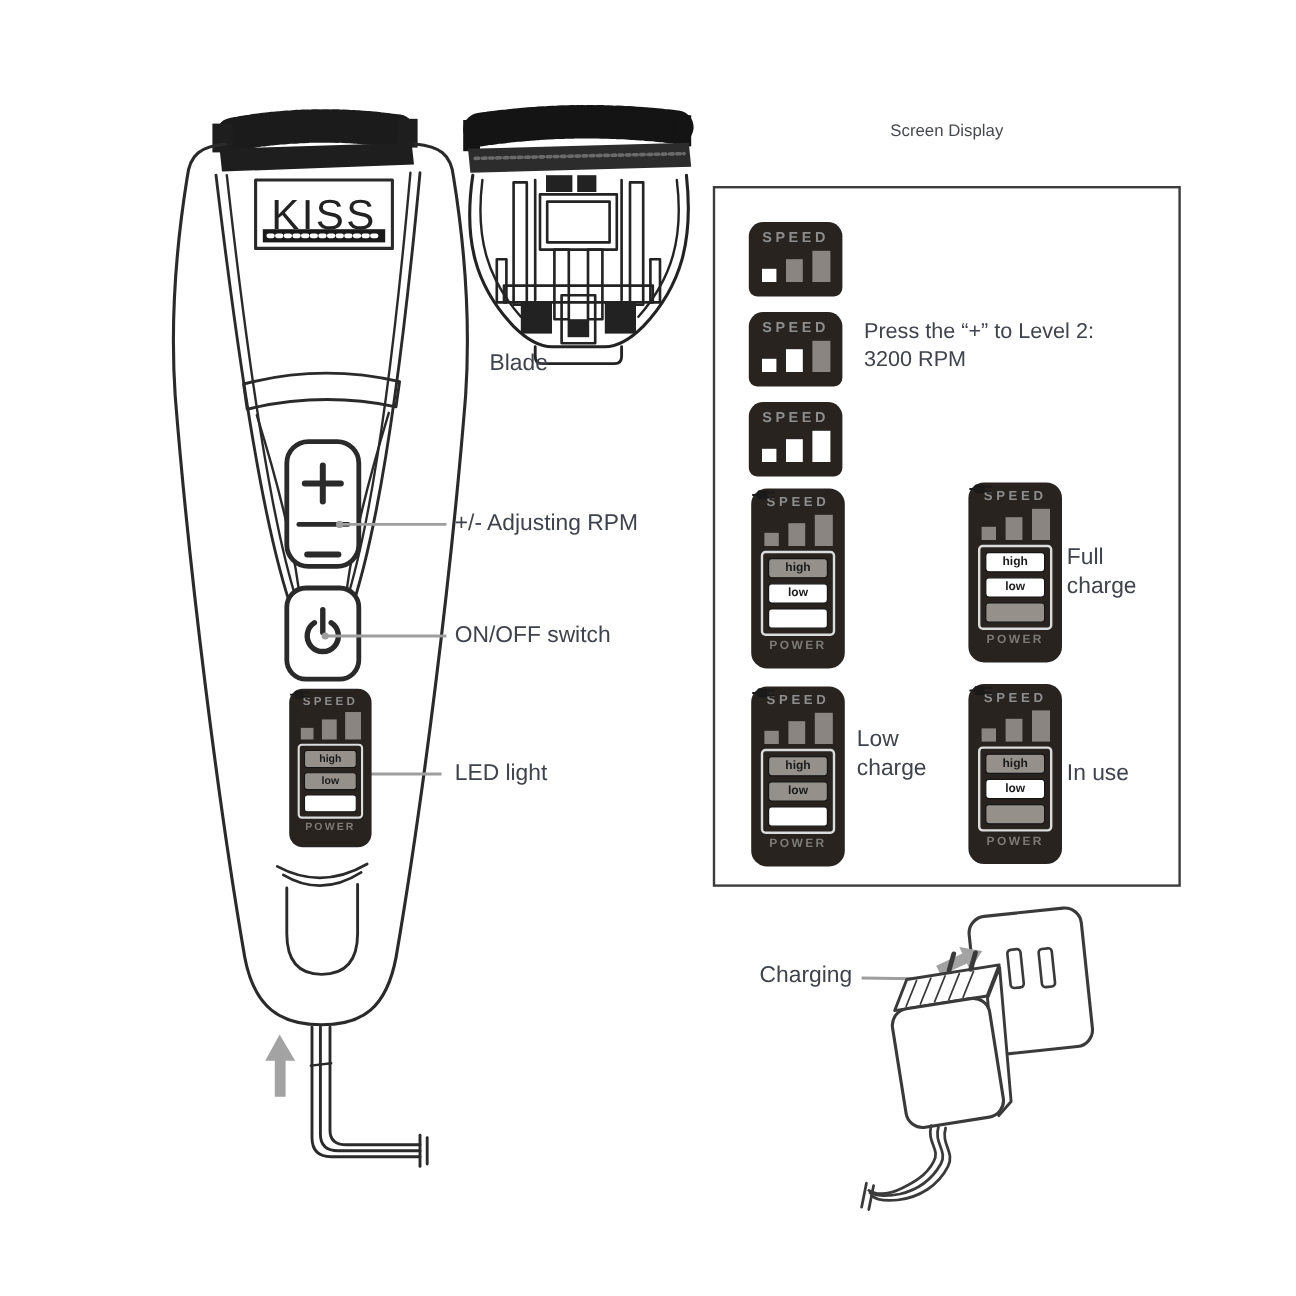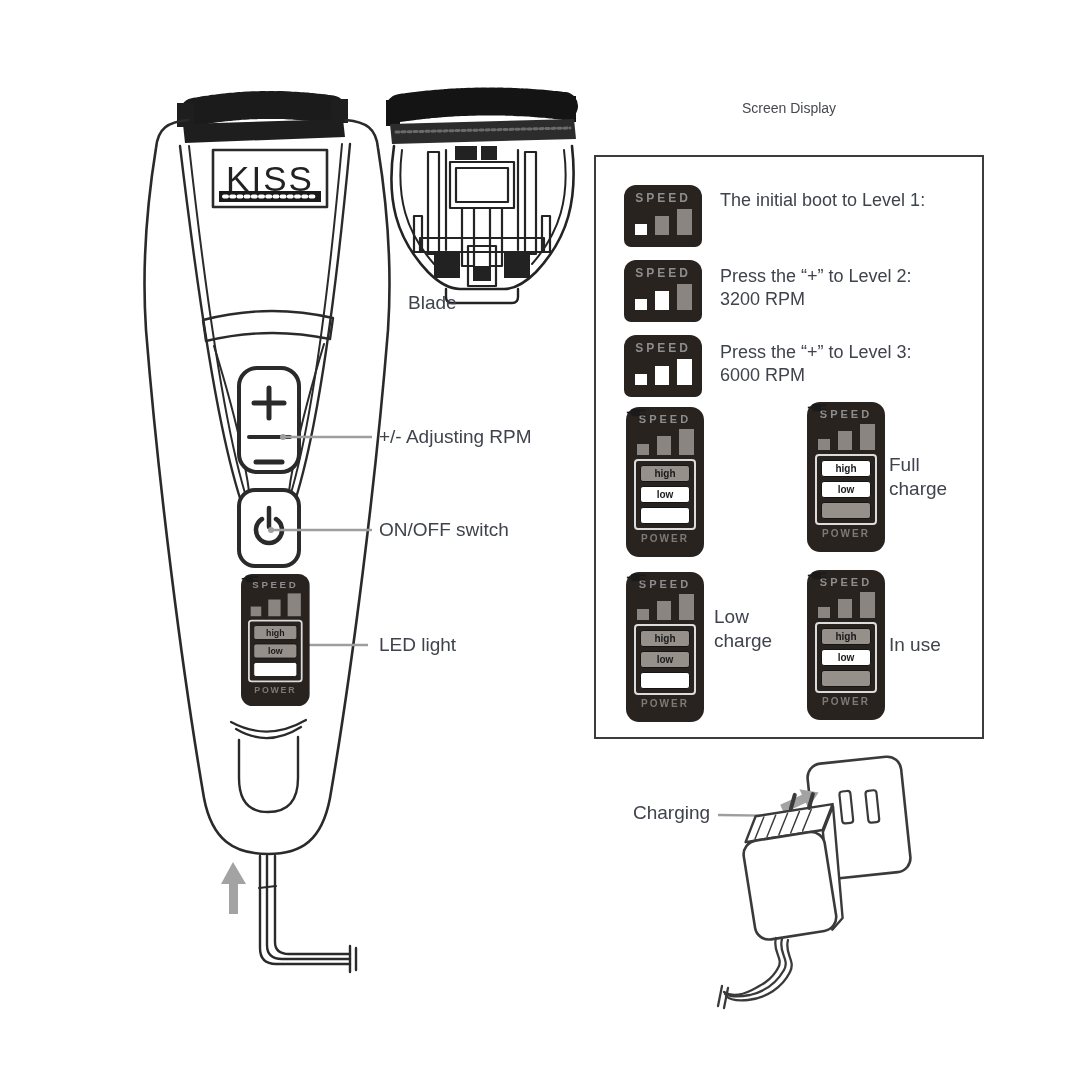--- a/index.html
+++ b/index.html
@@ -212,21 +212,20 @@
         <div class="disp small">
           <div class="disp-speed">SPEED</div>
           <div class="disp-segs">
             <span class="seg s1 lit"></span>
             <span class="seg s2"></span>
             <span class="seg s3"></span>
           </div>
         </div>
       </div>
     <div class="sd-text" style="left:124px;top:32px">
-      <div>The initial boot to Level 1:</div>
     </div>
 
     <div class="disp-host" style="left:28px;top:103px">
         <div class="disp small">
           <div class="disp-speed">SPEED</div>
           <div class="disp-segs">
             <span class="seg s1 lit"></span>
             <span class="seg s2 lit"></span>
             <span class="seg s3"></span>
           </div>
@@ -240,24 +239,20 @@
     <div class="disp-host" style="left:28px;top:178px">
         <div class="disp small">
           <div class="disp-speed">SPEED</div>
           <div class="disp-segs">
             <span class="seg s1 lit"></span>
             <span class="seg s2 lit"></span>
             <span class="seg s3 lit"></span>
           </div>
         </div>
       </div>
-    <div class="sd-text" style="left:124px;top:184px">
-      <div>Press the “+” to Level 3:</div>
-      <div>6000 RPM</div>
-    </div>
 
     <div class="disp-host" style="left:30px;top:250px">
         <div class="disp tall">
           <div class="disp-speed">SPEED</div>
           <div class="disp-segs">
             <span class="seg s1"></span>
             <span class="seg s2"></span>
             <span class="seg s3"></span>
           </div>
           <div class="disp-box">

